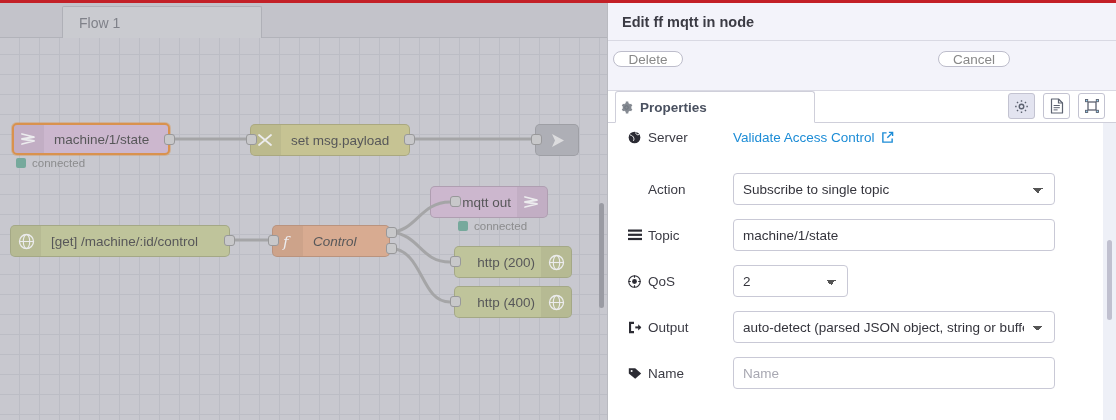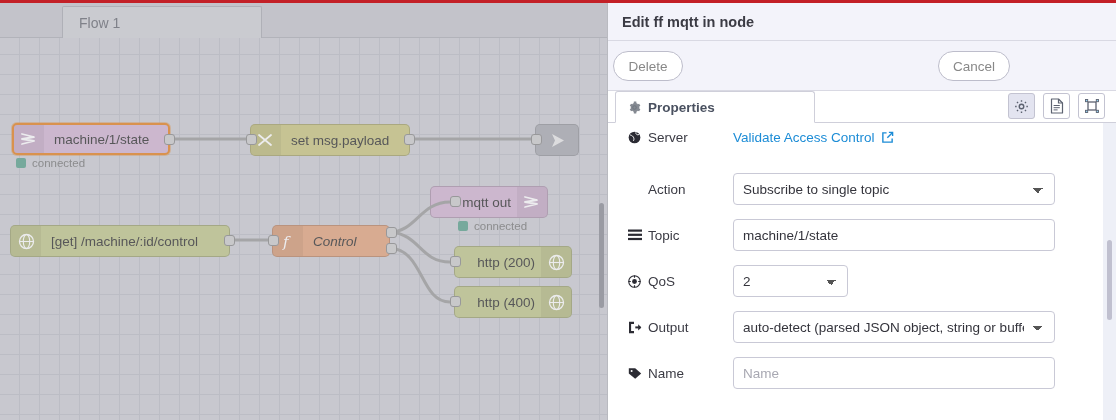--- a/index.html
+++ b/index.html
@@ -155,21 +155,21 @@
     color: #3b3b44;
   }
   .panel-toolbar {
     position: absolute; top: 38px; left: 0;
     width: 508px; height: 50px;
     background: #f3f3fa;
     border-bottom: 1px solid #d9d9e3;
   }
   .btn {
     position: absolute; top: 10px;
-    height: 30px;
+    height: 16px;
     border: 1px solid #bdbdcb;
     border-radius: 15px;
     background: #fff;
     font-size: 13.5px;
     color: #888;
     display: flex; align-items: center; justify-content: center;
     cursor: pointer;
     font-family: "Liberation Sans", sans-serif;
   }
   .btn-delete { left: 5px;  width: 70px; }
@@ -188,21 +188,21 @@
     background: #fff;
   }
   .ptab {
     position: absolute; left: 7px; top: 0;
     width: 200px; height: 32px;
     border: 1px solid #cfcfda;
     border-bottom: 1px solid #fff;
     border-radius: 3px 3px 0 0;
     background: #fff;
     display: flex; align-items: center;
-    padding-left: 12px;
+    padding-left: 4px;
     font-size: 13.5px; font-weight: bold;
     color: #4a5160;
   }
   .ptab .gear { margin-right: 7px; display:flex; color:#70757f; }
   .iconbtn {
     position: absolute; top: 2px;
     width: 27px; height: 26px;
     border: 1px solid #c3c3d1;
     border-radius: 3px;
     background: #fff;

